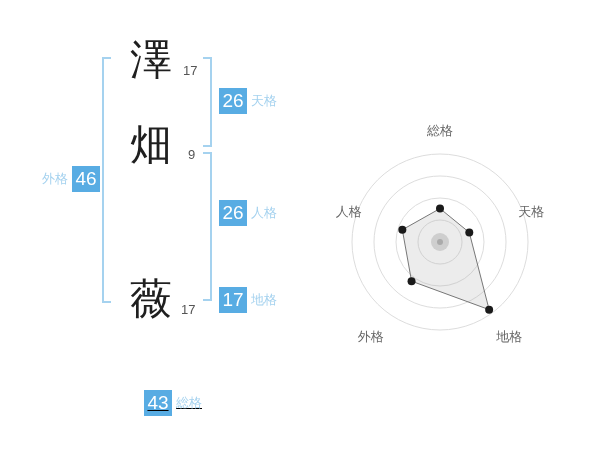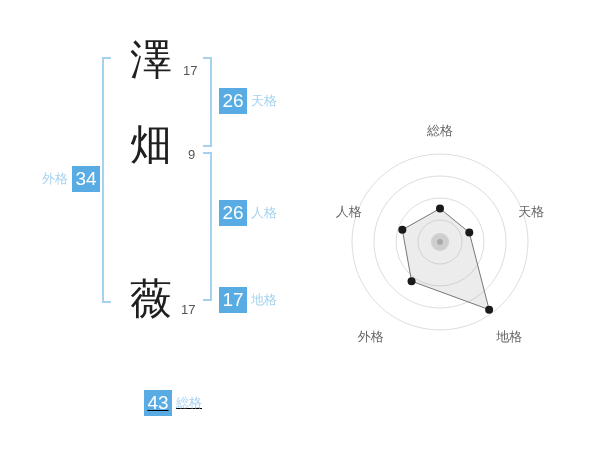--- a/index.html
+++ b/index.html
@@ -72,21 +72,21 @@
     <div class="strokes s2">9</div>
     <div class="kanji c3">薇</div>
     <div class="strokes s3">17</div>
 
     <div class="bracket left-b"></div>
     <div class="bracket right-b ten-b"></div>
     <div class="bracket right-b jin-b"></div>
 
     <div class="chip-row row-gaikaku">
       <span class="chip-label">外格</span>
-      <span class="chip">34</span>
+      <span class="chip">46</span>
     </div>
 
     <div class="chip-row row-tenkaku">
       <span class="chip">26</span>
       <span class="chip-label">天格</span>
     </div>
 
     <div class="chip-row row-jinkaku">
       <span class="chip">26</span>
       <span class="chip-label">人格</span>

